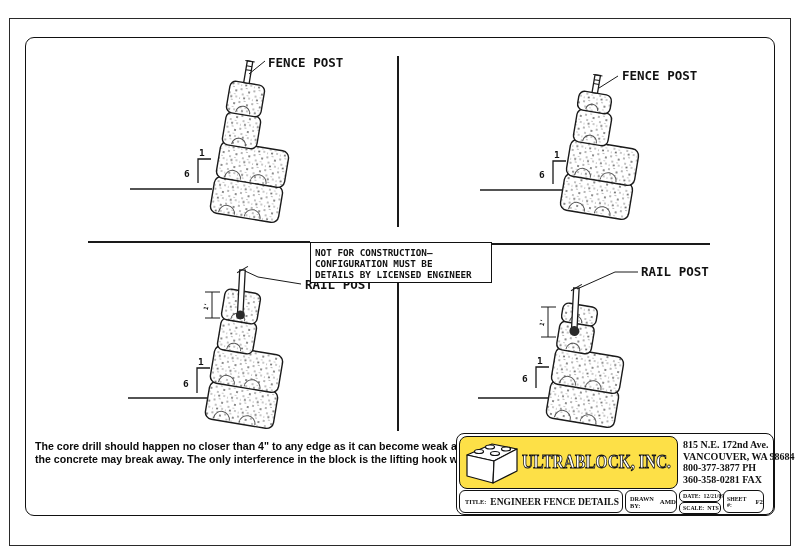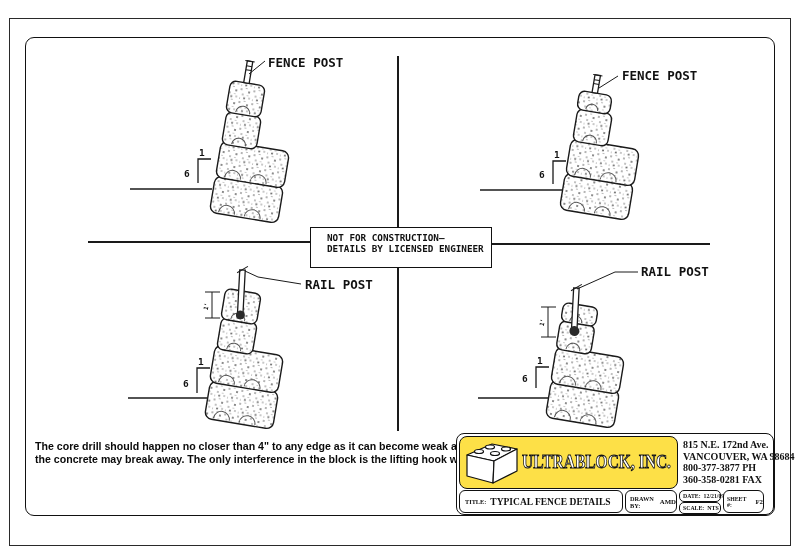--- a/index.html
+++ b/index.html
@@ -10,22 +10,22 @@
   .inner-border{left:25px;top:37px;width:748px;height:477px;border:1.8px solid #111;border-radius:9px;}
   .divider{background:#1a1a1a;}
   
   .blk{fill:url(#stip);stroke:#1a1a1a;stroke-width:1.4;}
   .arc{fill:none;stroke:#555;stroke-width:1;}
   .ln{stroke:#1a1a1a;stroke-width:1.3;fill:none;}
   .thin{stroke:#1a1a1a;stroke-width:1;fill:none;}
   .post{fill:#fff;stroke:#1a1a1a;stroke-width:1.3;}
   .cad{font-family:"DejaVu Sans Mono",monospace;font-weight:bold;fill:#111;}
   
-  .note-box{left:310px;top:227px;width:182px;height:41px;border:1.7px solid #111;background:#fff;
-            padding:4px 0 0 16px;box-sizing:border-box;}
+  .note-box{left:310px;top:242px;width:182px;height:41px;border:1.7px solid #111;background:#fff;
+            padding:4px 0 0 4px;box-sizing:border-box;}
   .note-box div{font-family:"DejaVu Sans Mono",monospace;font-weight:bold;font-size:9.3px;
                 line-height:11px;white-space:nowrap;color:#111;}
   
   .bottom-note{left:35px;top:440px;width:440px;}
   .bottom-note div{font-family:"Liberation Sans",sans-serif;font-weight:bold;font-size:10.6px;
                    line-height:13.4px;white-space:nowrap;color:#0a0a0a;}
   
   .tb{left:456px;top:433px;width:318px;height:82px;}
   .tb-outer{left:0;top:0;width:100%;height:100%;border:1.7px solid #111;border-radius:8px;box-sizing:border-box;background:#fff;}
   .tb-company{left:3px;top:3px;width:219px;height:53px;border:1.6px solid #111;border-radius:8px;box-sizing:border-box;background:#fde047;}
@@ -206,20 +206,21 @@
     </g>
     <path class="thin" d="M173,14 L150,14 L112,31"></path>
     <text class="cad" x="176" y="18" font-size="12.5">RAIL POST</text>
     <path class="ln" d="M84,109 H71 V130"></path>
     <text class="cad" x="72" y="106" font-size="9.5">1</text>
     <text class="cad" x="57" y="124" font-size="9.5">6</text>
   </svg>
 
   <div class="abs note-box">
     <div>NOT FOR CONSTRUCTION—</div>
+    <div>CONFIGURATION MUST BE</div>
     <div>DETAILS BY LICENSED ENGINEER</div>
   </div>
 
   <div class="abs bottom-note">
     <div>The core drill should happen no closer than 4" to any edge as it can become weak and</div>
     <div>the concrete may break away. The only interference in the block is the lifting hook wire</div>
   </div>
 
   <div class="abs tb">
     <div class="abs tb-outer"></div>
@@ -241,21 +242,21 @@
 
     <div class="abs tb-addr">
       <div>815 N.E. 172nd Ave.</div>
       <div>VANCOUVER, WA 98684</div>
       <div>800-377-3877 PH</div>
       <div>360-358-0281 FAX</div>
     </div>
 
     <div class="cell" style="left:3px;width:164px;padding-left:5px;">
       <span class="lbl">TITLE:</span>
-      <span class="val" style="font-size:9.5px;margin-left:4px;">TYPICAL FENCE DETAILS</span>
+      <span class="val" style="font-size:9.5px;margin-left:4px;">ENGINEER FENCE DETAILS</span>
     </div>
 
     <div class="cell" style="left:169px;width:52px;padding-left:4px;">
       <span class="lbl">DRAWN BY:</span>
       <span class="val" style="font-size:6.8px;margin-left:2px;">AMD</span>
     </div>
 
     <div class="half" style="left:223px;top:57px;width:42px;padding-left:3px;">
       <span class="lbl">DATE:</span>
       <span class="val" style="font-size:5.8px;">12/21/09</span>

